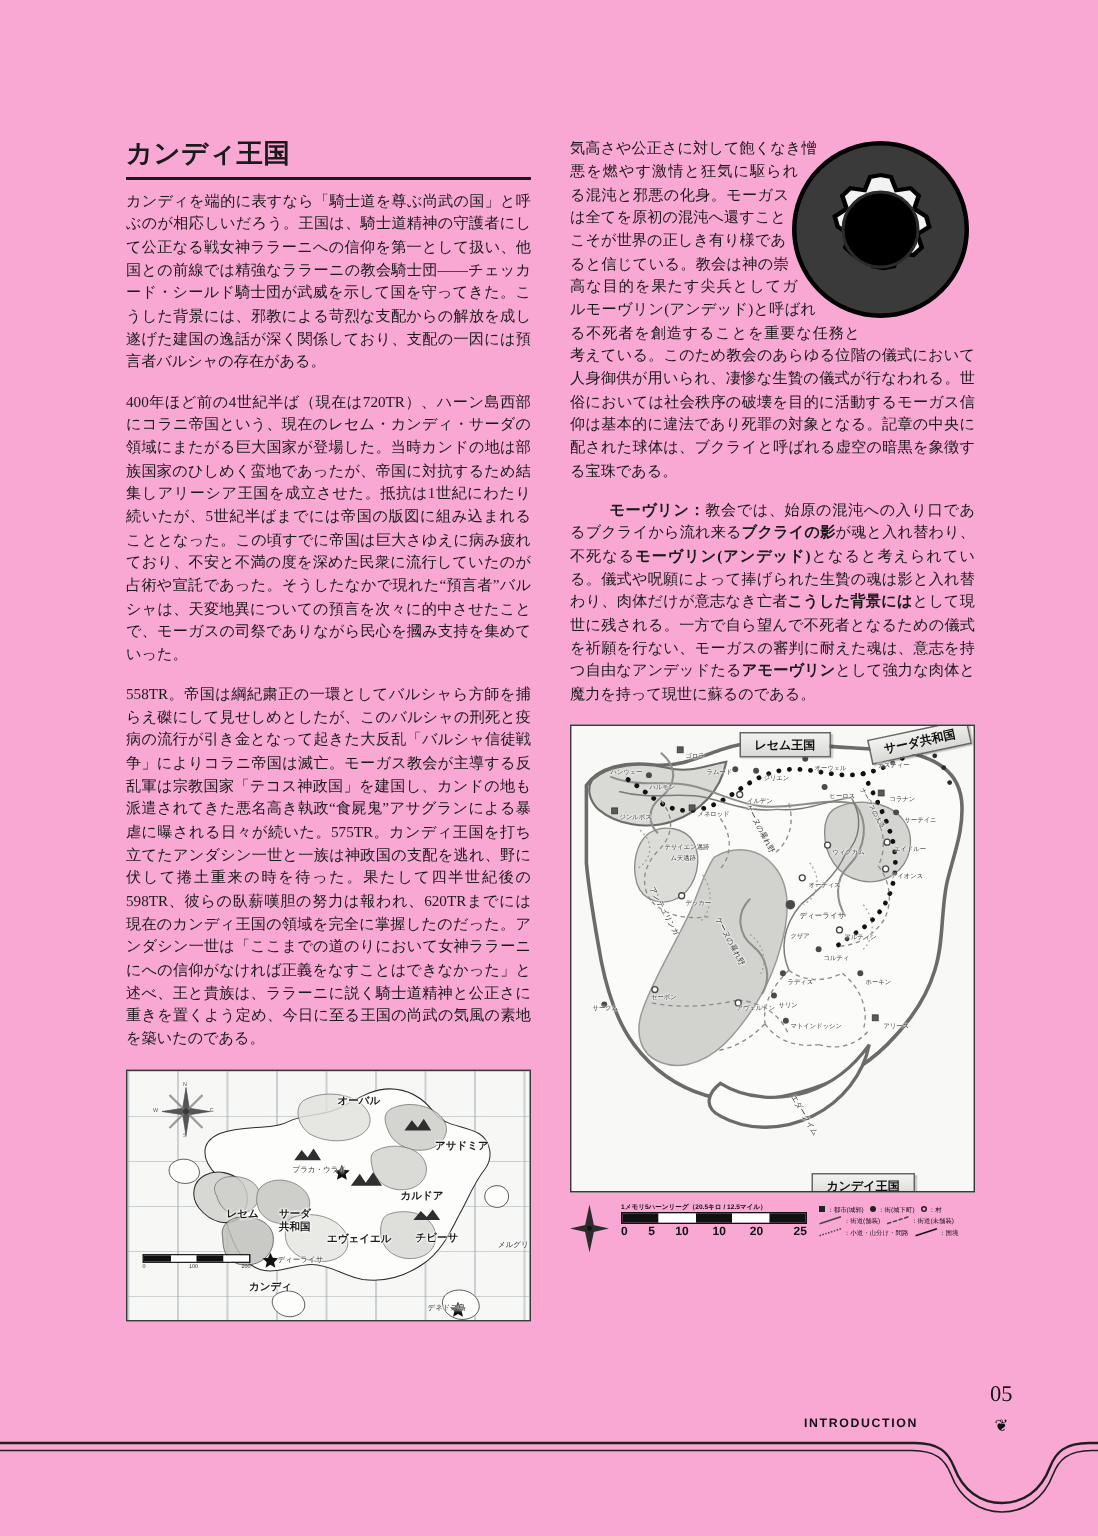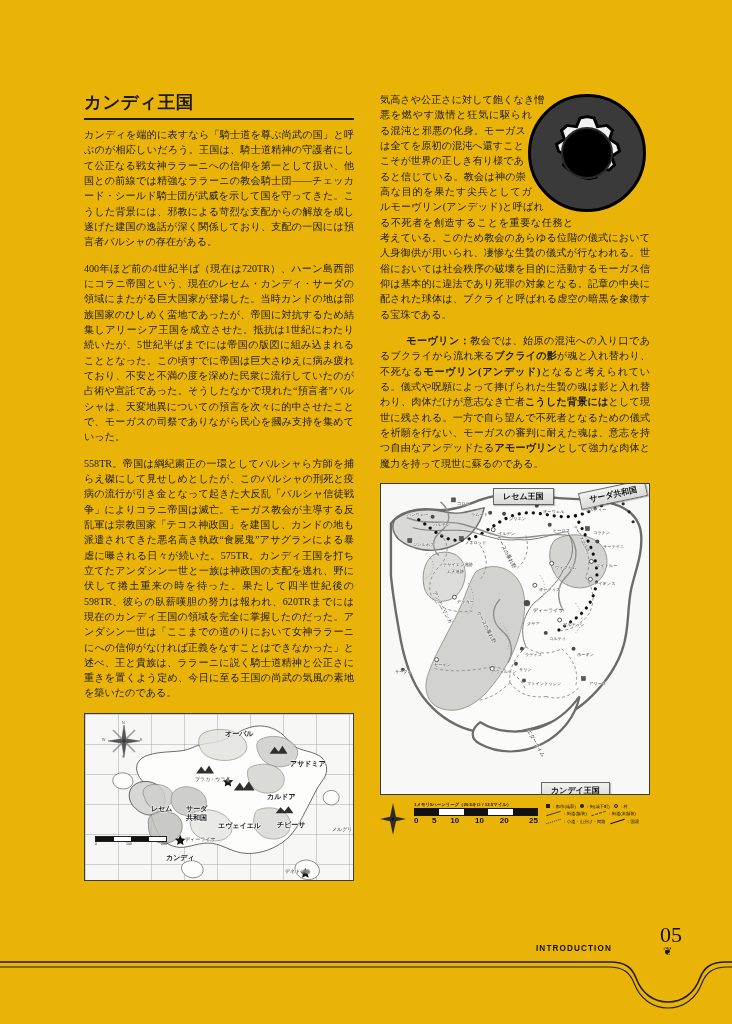--- a/index.html
+++ b/index.html
@@ -13,21 +13,21 @@
     position: relative;
     font-family: "Liberation Serif", "DejaVu Serif", serif;
     color: #1a1a1a;
     overflow: hidden;
   }
 
   
   #page {
     position: absolute;
     inset: 0;
-    background: #eab308;
+    background: #f9a8d4;
   }
 
   
   #columns {
     position: absolute;
     left: 84px;
     top: 92px;
     width: 566px;
     display: flex;
     gap: 26px;
@@ -206,21 +206,21 @@
     left: 536px; top: 16px;
     font-size: 8.2px;
     font-weight: bold;
     letter-spacing: 1.1px;
     font-family: "Liberation Sans", sans-serif;
     color: #111;
   }
   #page-no {
     position: absolute;
     left: 660px; top: -6px;
-    font-size: 22px;
+    font-size: 15px;
     color: #111;
     font-family: "Liberation Serif", serif;
   }
   #page-orn {
     position: absolute;
     left: 663px; top: 18px;
     font-size: 11px;
     color: #111;
     line-height: 1;
   }

